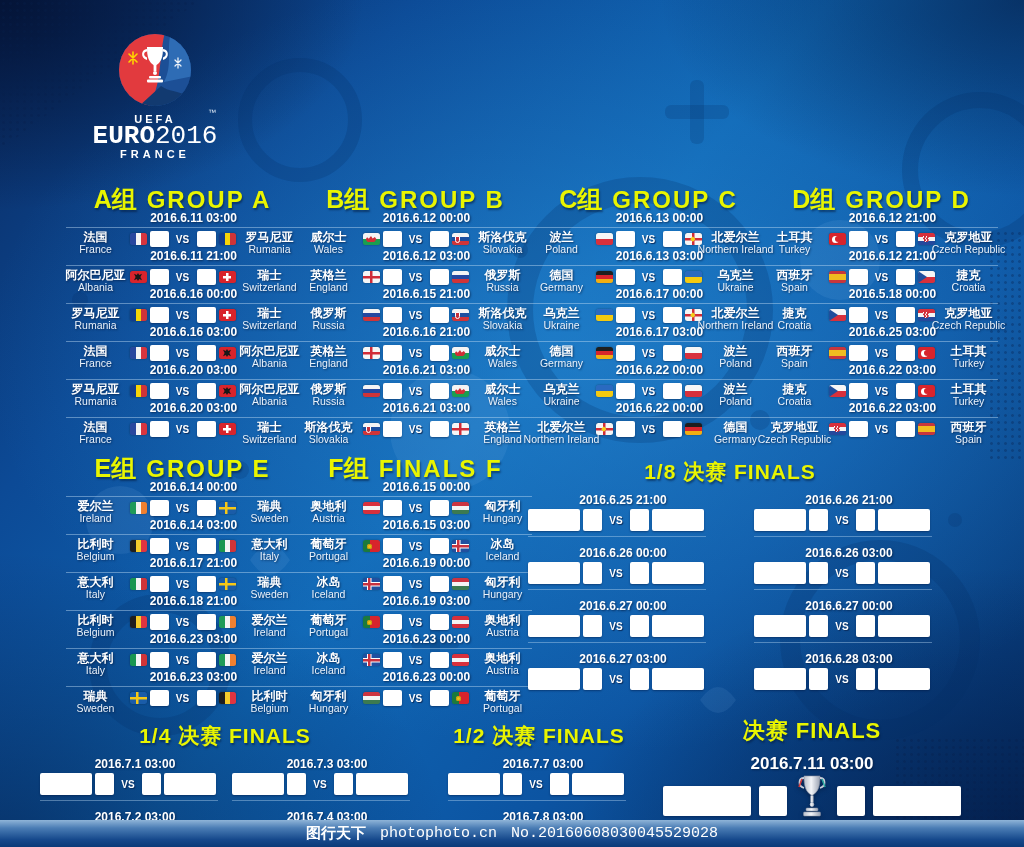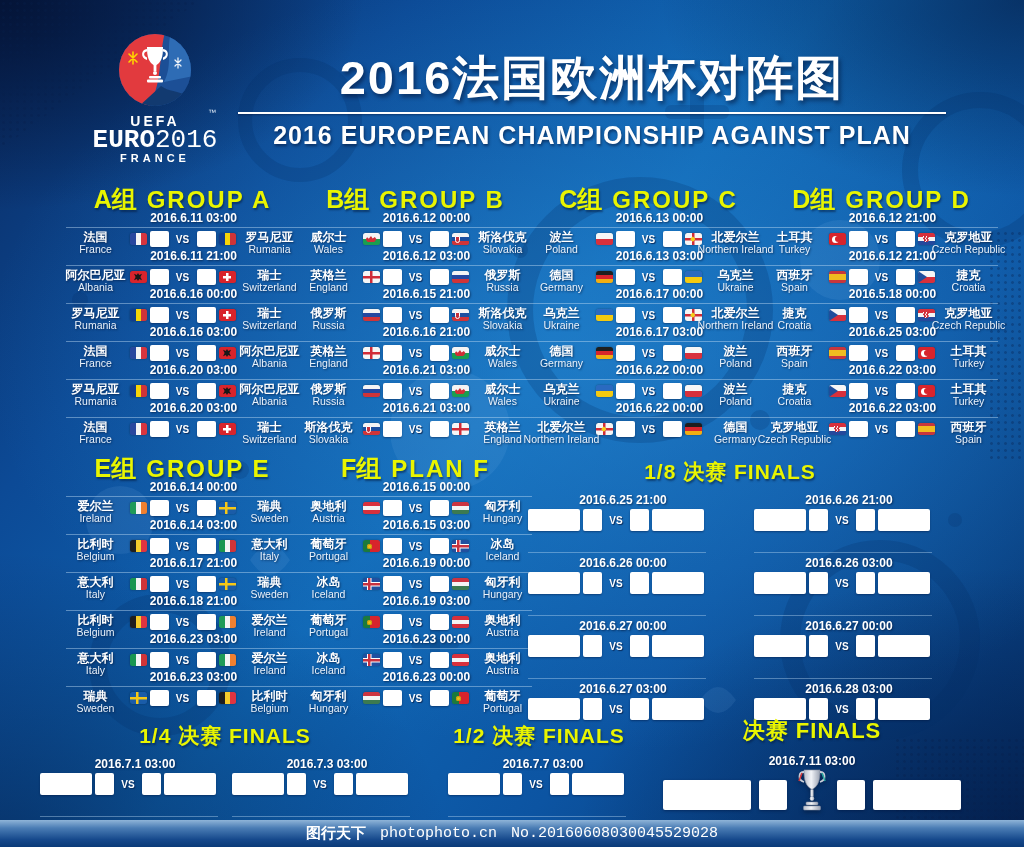--- a/index.html
+++ b/index.html
@@ -14,21 +14,21 @@
       linear-gradient(130deg,#0a2a60 0%,#0c4a96 24%,#0f66b4 48%,#0c54a2 70%,#063068 100%);}
   .bg-deco{position:absolute;inset:0;pointer-events:none;}
   .dots{position:absolute;background-image:radial-gradient(rgba(6,30,74,.7) 1.2px,transparent 1.6px);
     background-size:7px 7px;opacity:.45;}
   .dots.tl{left:0;top:0;width:200px;height:150px;clip-path:polygon(0 0,100% 0,0 100%);}
   .dots.rm{right:0;top:230px;width:36px;height:230px;}
   .dots.br{right:0;bottom:20px;width:130px;height:90px;}
   
   .logo{position:absolute;left:88px;top:32px;width:134px;text-align:center;}
   .logo-circle{display:inline-block;}
-  .logo-uefa{font-size:14px;font-weight:bold;letter-spacing:3px;margin-top:1px;}
+  .logo-uefa{font-size:11px;font-weight:bold;letter-spacing:3px;margin-top:1px;}
   .logo-euro{font-size:26px;line-height:22px;font-family:Liberation Mono, monospace;}
   .logo-euro .b{font-weight:bold;}
   .logo-euro .y{font-weight:normal;}
   .logo-france{font-size:11px;font-weight:bold;letter-spacing:4px;margin-top:1px;}
   .logo-tm{position:absolute;right:6px;top:76px;font-size:8px;color:#dce8f5;}
   .titles{position:absolute;left:238px;top:50px;width:708px;text-align:center;}
   .title-cn{font-size:47px;line-height:56px;font-weight:bold;letter-spacing:2px;margin:0;
     text-shadow:2px 3px 4px rgba(4,20,55,.6);}
   .title-underline{height:2px;background:#fff;margin:6px 0 8px 0;box-shadow:0 1px 2px rgba(4,20,55,.5);}
   .title-en{font-size:25px;line-height:26px;font-weight:bold;letter-spacing:1px;margin:0;
@@ -100,31 +100,31 @@
   .flag-iceland{background:linear-gradient(#c83240,#c83240) 5.5px 0/2.5px 100% no-repeat,
     linear-gradient(#c83240,#c83240) 0 4.75px/100% 2.5px no-repeat,
     linear-gradient(#fff,#fff) 4.5px 0/4.5px 100% no-repeat,
     linear-gradient(#fff,#fff) 0 3.75px/100% 4.5px no-repeat,#2050a0;}
   
   .ko-title{font-size:21px;font-weight:bold;color:#e9f500;text-align:center;letter-spacing:1px;
     margin:0 0 8px 0;white-space:nowrap;text-shadow:1px 2px 2px rgba(4,25,60,.55);}
   #r16{position:absolute;left:528px;top:458px;width:404px;}
   #r16-cols,#qf-cols{display:flex;justify-content:space-between;}
   .ko-col{width:178px;flex:none;}
-  .ko-match{padding-bottom:21px;margin-bottom:4px;border-bottom:1px solid rgba(190,220,245,.4);}
+  .ko-match{padding-bottom:5px;margin-bottom:10px;border-bottom:1px solid rgba(190,220,245,.4);}
   .ko-col .ko-match:last-child{border-bottom:none;}
   .ko-match .match-date{padding-left:12px;}
   .ko-row{display:flex;align-items:center;gap:3px;margin-top:2px;}
   .ko-wide{width:52px;height:22px;background:#fff;border-radius:2px;flex:none;box-shadow:0 1px 2px rgba(0,20,60,.45);}
   .ko-small{width:19px;height:22px;background:#fff;border-radius:2px;flex:none;box-shadow:0 1px 2px rgba(0,20,60,.45);}
   #qf{position:absolute;left:40px;top:722px;width:370px;}
   #sf{position:absolute;left:448px;top:722px;width:182px;}
   #final{position:absolute;left:652px;top:716px;width:320px;}
   #final .ko-title{font-size:22px;}
-  .final-date{font-size:12px;font-weight:bold;text-align:center;margin-top:2px;
+  .final-date{font-size:17px;font-weight:bold;text-align:center;margin-top:2px;
     text-shadow:1px 1px 2px rgba(4,25,60,.65);}
   .final-row{display:flex;align-items:center;justify-content:center;gap:8px;margin-top:12px;}
   .final-wide{width:88px;height:30px;background:#fff;border-radius:2px;flex:none;box-shadow:0 1px 3px rgba(0,20,60,.5);}
   .final-small{width:28px;height:30px;background:#fff;border-radius:2px;flex:none;box-shadow:0 1px 3px rgba(0,20,60,.5);}
   .final-trophy{flex:none;margin-top:-16px;margin-bottom:-10px;filter:drop-shadow(0 2px 2px rgba(0,15,45,.5));}
   
   #watermark{position:absolute;left:0;bottom:0;width:1024px;height:27px;z-index:5;
     background:linear-gradient(180deg,#8fb4d8 0%,#4a7cb4 30%,#16498c 72%,#0a3a78 100%);
     display:flex;align-items:center;justify-content:center;gap:14px;
     font-family:"Liberation Mono","DejaVu Sans Mono",monospace;font-size:15px;color:#fff;}
@@ -195,25 +195,20 @@
           <rect x="30" y="47.4" width="16" height="3" rx="1"></rect>
         </g>
       </g>
     </svg>
     <span class="logo-tm">™</span>
     <div class="logo-uefa">UEFA</div>
     <div class="logo-euro"><span class="b">EURO</span><span class="y">2016</span></div>
     <div class="logo-france">FRANCE</div>
   </div>
 
-  <div class="titles">
-    <h1 class="title-cn">2016法国欧洲杯对阵图</h1>
-    <div class="title-underline"></div>
-    <h2 class="title-en">2016 EUROPEAN CHAMPIONSHIP AGAINST PLAN</h2>
-  </div>
 
   <div id="groups-top">
       <section class="group-col">
         <div class="group-title"><span class="gt-cn">A组</span><span class="gt-en">GROUP A</span></div>
         <div class="match">
           <div class="match-date">2016.6.11  03:00</div>
           <div class="match-row">
             <span class="team">
               <span class="tn-cn">法国</span>
               <span class="tn-en">France</span>
@@ -760,21 +755,21 @@
             <span class="score-box"></span>
             <span class="flag flag-belgium"></span>
             <span class="team">
               <span class="tn-cn">比利时</span>
               <span class="tn-en">Belgium</span>
             </span>
           </div>
         </div>
       </section>
       <section class="group-col">
-        <div class="group-title"><span class="gt-cn">F组</span><span class="gt-en">PLAN F</span></div>
+        <div class="group-title"><span class="gt-cn">F组</span><span class="gt-en">FINALS F</span></div>
         <div class="match">
           <div class="match-date">2016.6.15  00:00</div>
           <div class="match-row">
             <span class="team">
               <span class="tn-cn">奥地利</span>
               <span class="tn-en">Austria</span>
             </span>
             <span class="flag flag-austria"></span>
             <span class="score-box"></span>
             <span class="vs">VS</span>

